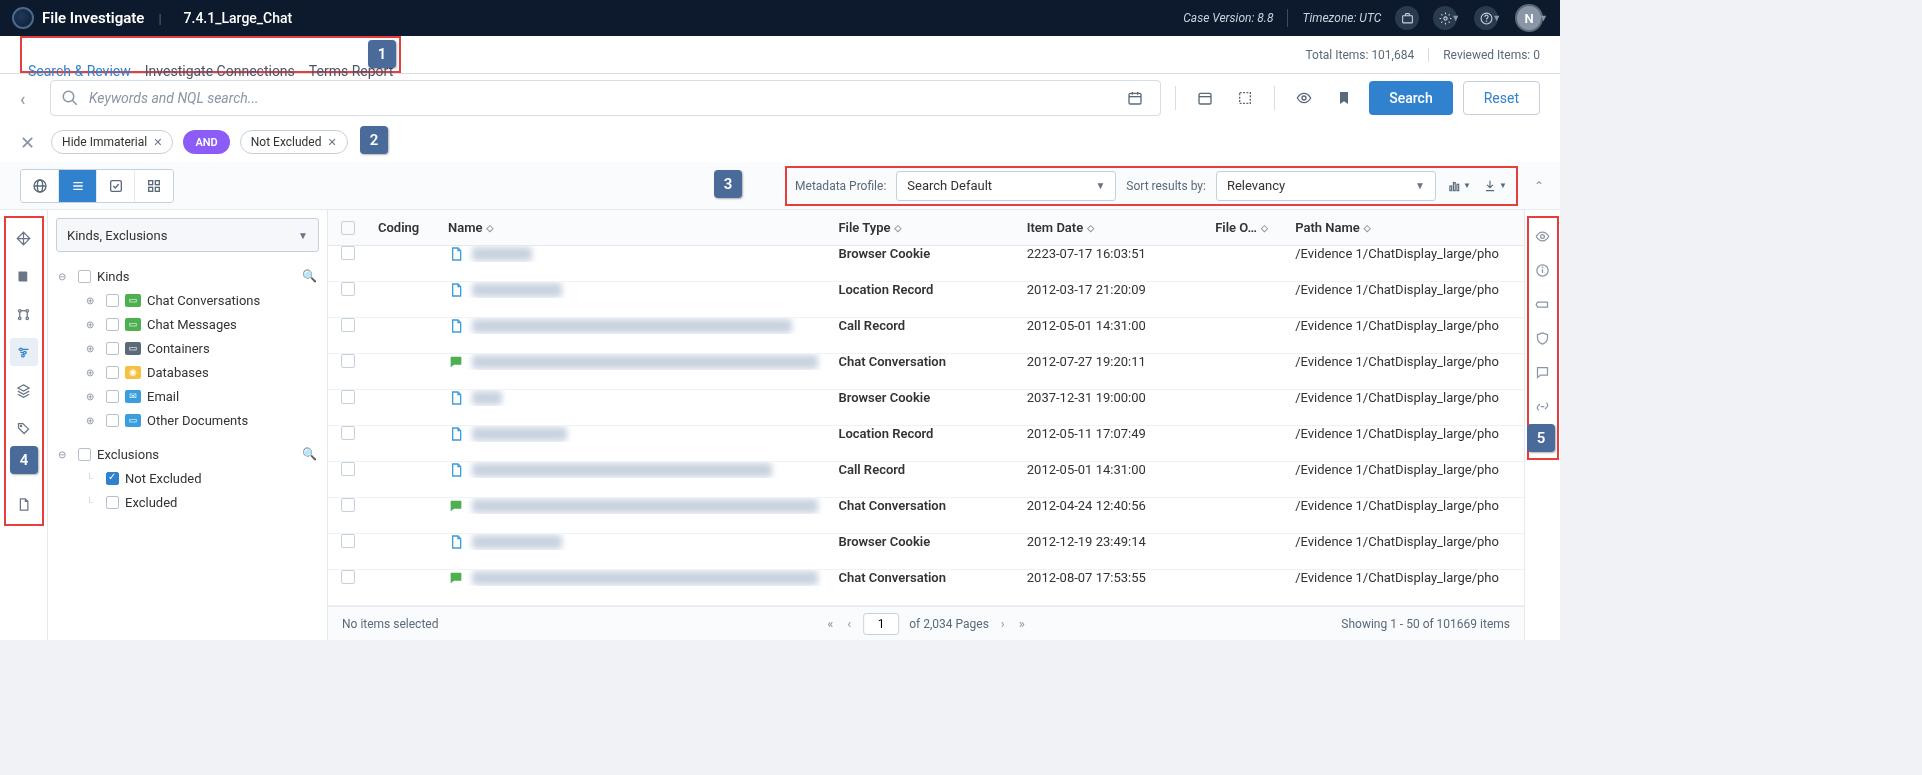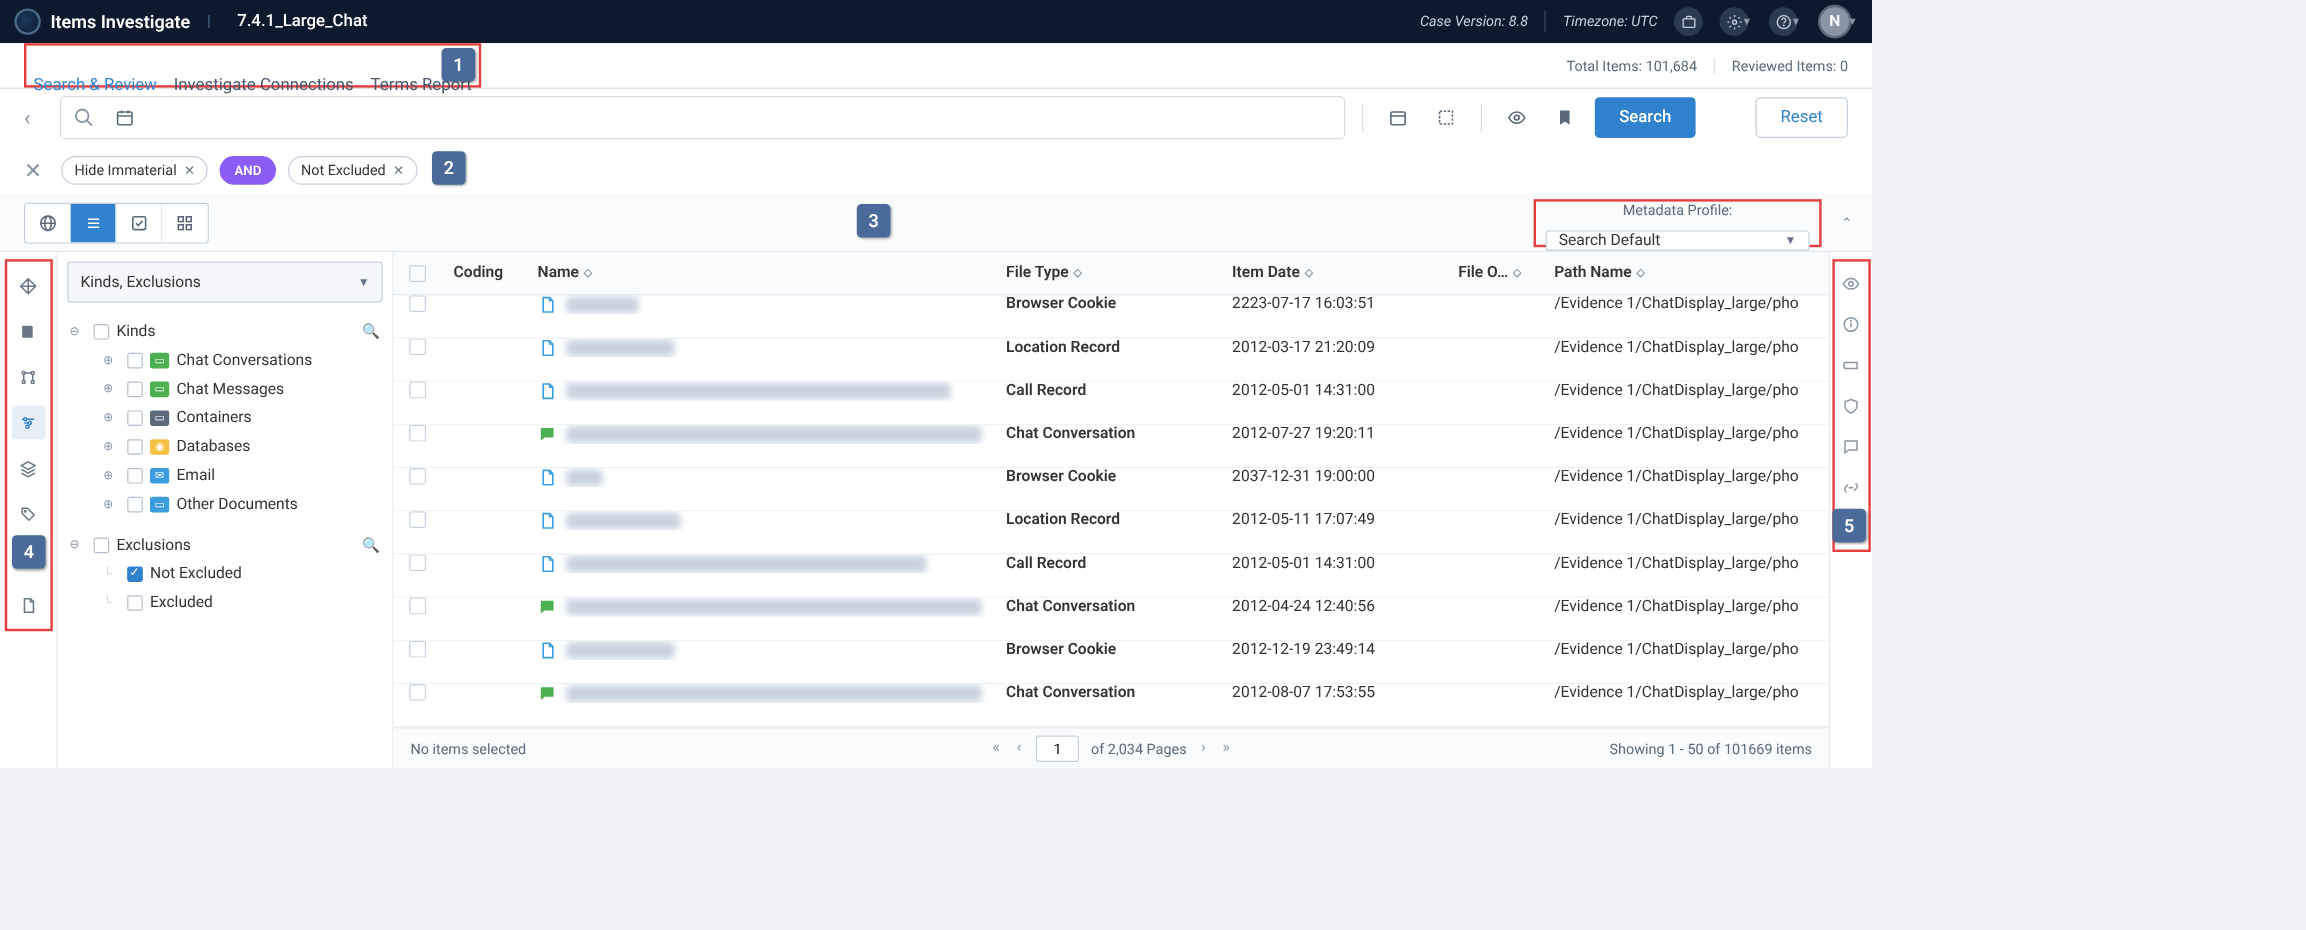--- a/index.html
+++ b/index.html
@@ -32,39 +32,39 @@
   
   .search-row { background:#fff; height:48px; display:flex; align-items:center; padding: 0 20px; gap:10px; }
   .search-row .back-btn { width:20px; color:#8a95a5; font-size:18px; }
   .search-row .search-box { flex:1; height:36px; border:1px solid #d5dde5; border-radius:4px; display:flex; align-items:center; padding:0 10px; gap:10px; }
   .search-row .search-box input { flex:1; border:none; outline:none; font-size:14px; font-style:italic; color:#333; }
   .search-row .search-box input::placeholder { color:#8a95a5; }
   .search-row .toolbar-icon { width:30px; height:30px; display:flex; align-items:center; justify-content:center; color:#5a6a7a; }
   .search-row .vdiv { width:1px; height:24px; background:#d5dde5; margin:0 4px; }
   .search-row .btn { height:34px; padding:0 20px; border-radius:4px; display:flex; align-items:center; font-size:14px; cursor:pointer; }
   .search-row .btn.primary { background:#3182ce; color:#fff; font-weight:500; }
-  .search-row .btn.secondary { border:1px solid #c5d0dd; color:#3182ce; background:#fff;margin-left:40px; }
+  .search-row .btn.secondary { border:1px solid #c5d0dd; color:#3182ce; background:#fff; }
   
   
   .chips-row { background:#fff; height:40px; display:flex; align-items:center; padding:0 20px; gap:10px; }
   .chips-row .close-x { font-size:18px; color:#8a95a5; margin-right:6px; }
   .chip { border:1px solid #c5d0dd; border-radius:14px; height:24px; padding:0 10px; display:flex; align-items:center; gap:6px; font-size:12px; color:#333; }
   .chip .chip-x { color:#6a7585; font-size:11px; }
   .chip.pill { background:#8b5cf6; color:#fff; border:none; font-weight:600; font-size:11px; padding:0 12px; }
   .chips-spacer { flex:1; }
   .collapse-btn { color:#8a95a5; font-size:12px; }
   
   
   .view-row { background:#fafbfc; height:48px; display:flex; align-items:center; padding:0 8px 0 20px; gap:8px; border-bottom:1px solid #e3e9ef; }
   .view-row .view-btns { display:flex; border:1px solid #c5d0dd; border-radius:3px; overflow:hidden; }
   .view-row .view-btns .vb { width:38px; height:32px; display:flex; align-items:center; justify-content:center; background:#fff; color:#5a6a7a; border-right:1px solid #e3e9ef; }
   .view-row .view-btns .vb:last-child { border-right:none; }
   .view-row .view-btns .vb.active { background:#3182ce; color:#fff; }
   .view-row .spacer { flex:1; }
-  .view-row .meta-controls { border:2px solid #e53e3e; height:40px; display:flex; align-items:center; padding:0 8px; gap:10px;flex-direction:column; }
+  .view-row .meta-controls { border:2px solid #e53e3e; height:40px; display:flex; align-items:center; padding:0 8px; gap:10px; }
   .view-row .meta-label { font-size:12px; color:#5a6a7a; }
   .view-row .meta-select { background:#fff; border:1px solid #c5d0dd; border-radius:3px; height:30px; padding:0 10px; display:flex; align-items:center; justify-content:space-between; font-size:13px; gap:60px; min-width:200px; }
   .view-row .meta-select .chev { color:#6a7585; font-size:10px; }
   .view-row .small-btn { width:26px; height:26px; display:flex; align-items:center; justify-content:center; color:#5a6a7a; gap:2px; }
   
   
   .main { display:flex; flex:1; height: calc(640px - 36px - 38px - 48px - 40px - 48px); background:#f5f7fa; position:relative; }
   
   
   .left-strip { width:48px; background:#fff; border-right:1px solid #e3e9ef; display:flex; flex-direction:column; align-items:center; padding-top:6px; gap:4px; }
@@ -128,21 +128,21 @@
   .clickable { cursor:pointer; }
   
   svg { display:block; }
 </style>
 </head>
 <body>
 
 <div class="top-header">
   <div class="left">
     <div class="logo-circle"></div>
-    <span class="app-name">Items Investigate</span>
+    <span class="app-name">File Investigate</span>
     <span class="divider">|</span>
     <span class="case-name">7.4.1_Large_Chat</span>
   </div>
   <div class="right">
     <span class="info-item">Case Version: 8.8</span>
     <div class="vdiv"></div>
     <span class="info-item">Timezone: UTC</span>
     <div class="hdr-icon round clickable">
       <svg width="13" height="13" viewBox="0 0 24 24" fill="none" stroke="currentColor" stroke-width="2">
           <rect x="3" y="7" width="18" height="13" rx="1"></rect>
@@ -191,20 +191,21 @@
   <div class="callout" style="top:4px; left:368px;">1</div>
 </div>
 
 <div class="search-row">
   <div class="back-btn clickable">‹</div>
   <div class="search-box">
     <svg width="18" height="18" viewBox="0 0 24 24" fill="none" stroke="#8a95a5" stroke-width="2">
         <circle cx="10" cy="10" r="7"></circle>
         <line x1="21" y1="21" x2="15" y2="15"></line>
       </svg>
+    <input type="text" placeholder="Keywords and NQL search..." style="">
     <div class="toolbar-icon clickable">
       <svg width="16" height="16" viewBox="0 0 24 24" fill="none" stroke="currentColor" stroke-width="2">
           <rect x="3" y="5" width="18" height="16" rx="2"></rect>
           <line x1="3" y1="10" x2="21" y2="10"></line>
           <line x1="8" y1="3" x2="8" y2="7"></line>
           <line x1="16" y1="3" x2="16" y2="7"></line>
         </svg>
     </div>
   </div>
   <div class="vdiv"></div>

